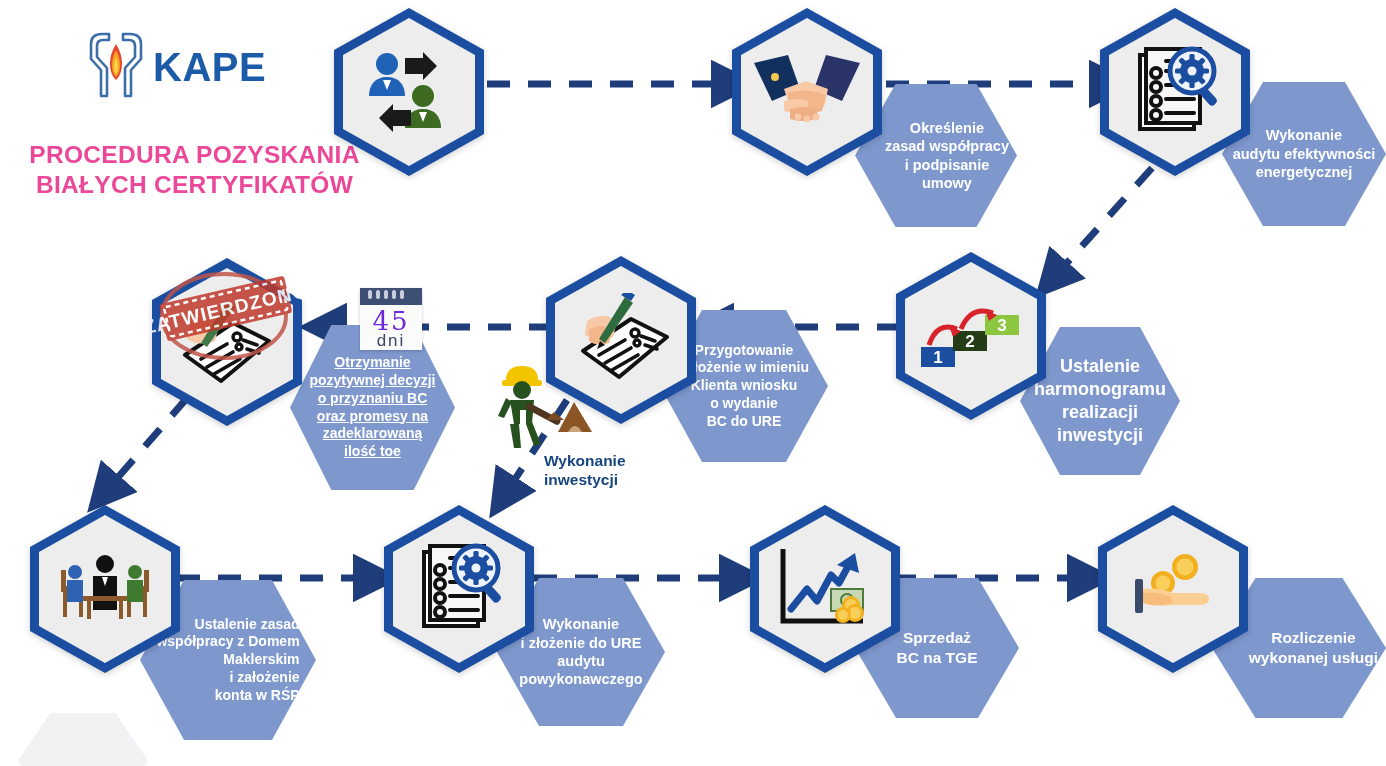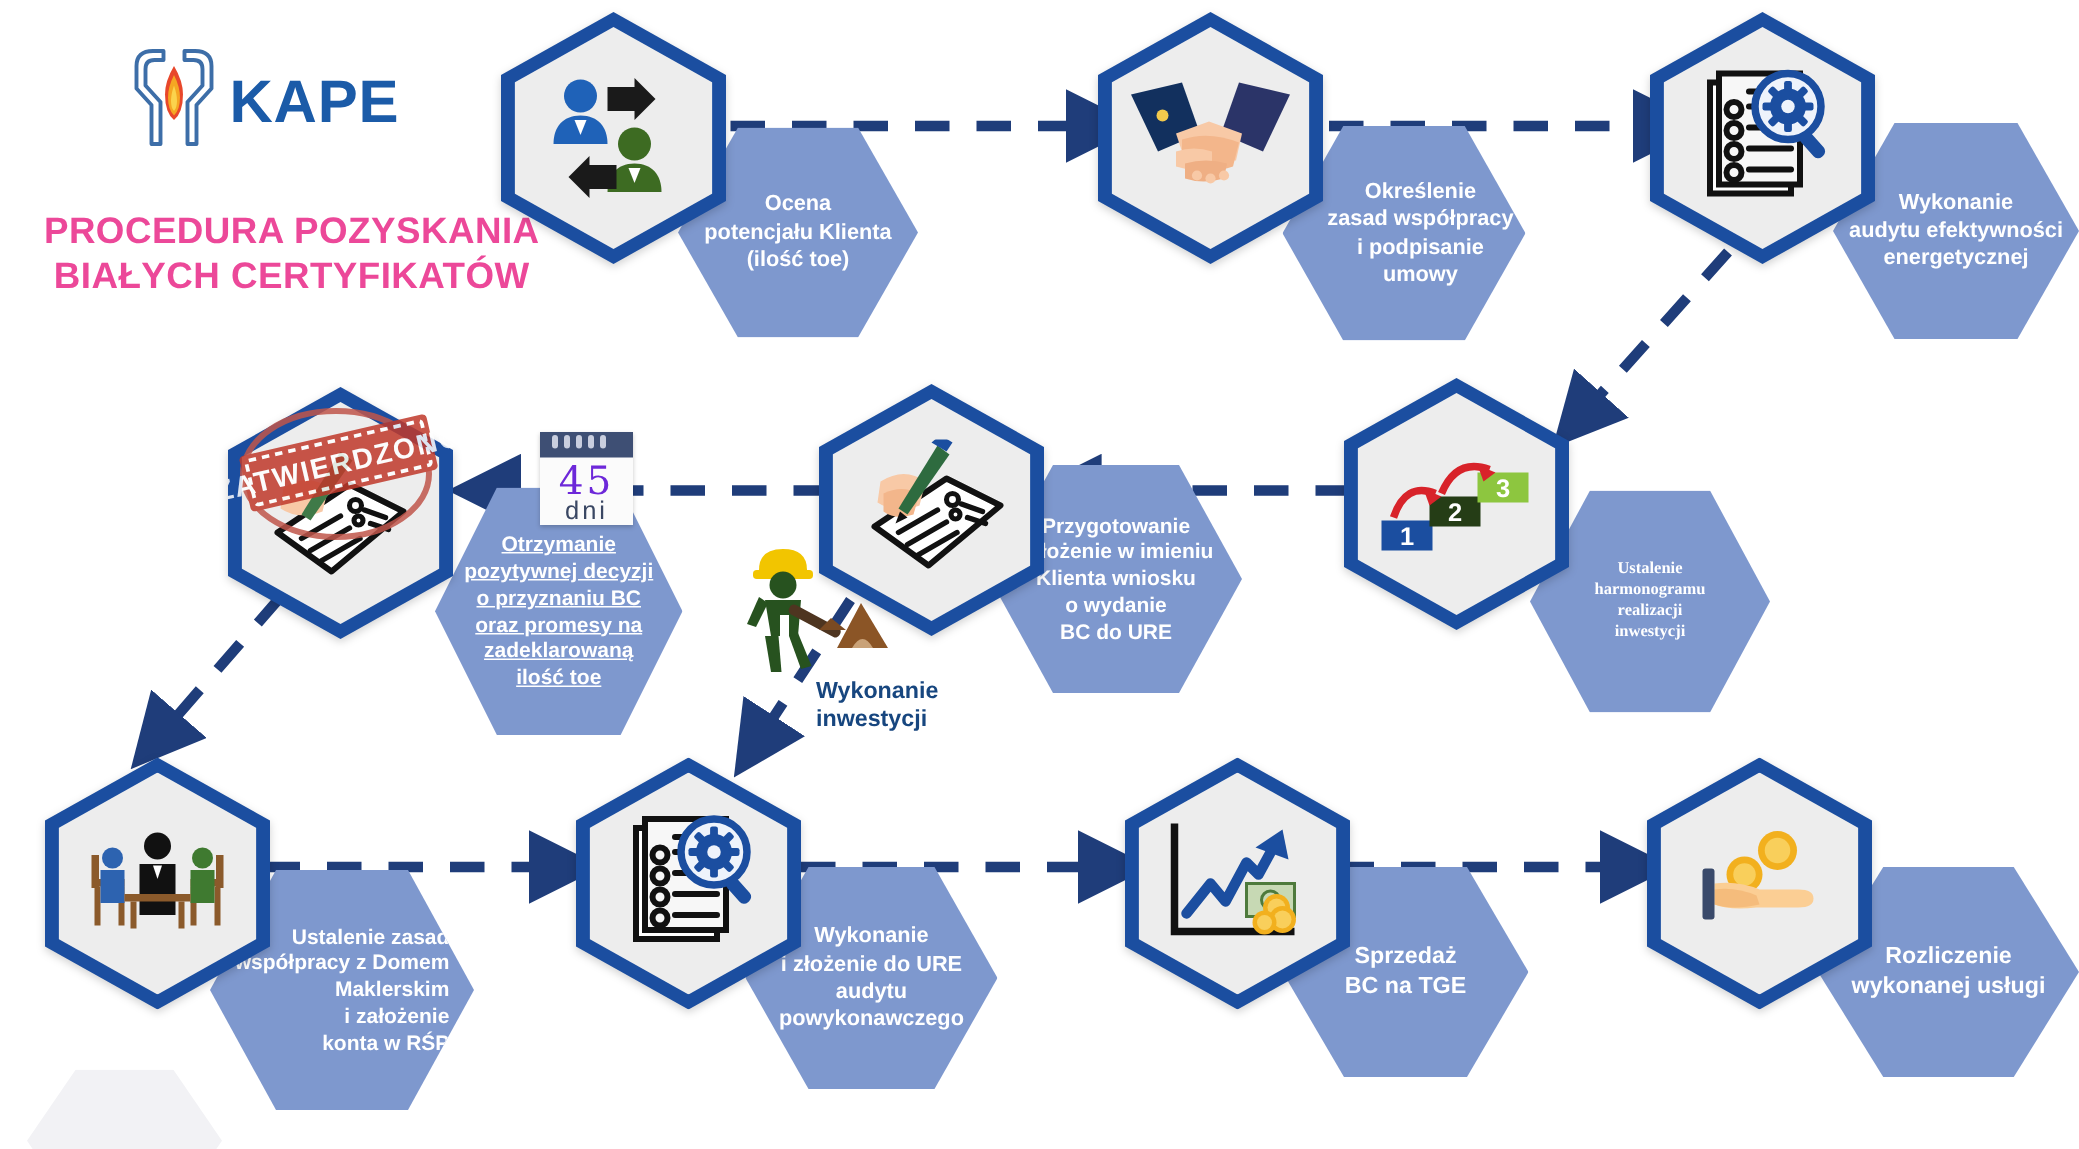--- a/index.html
+++ b/index.html
@@ -145,46 +145,39 @@
 
         <line x1="534" y1="578" x2="748" y2="578"></line>
 
         <line x1="893" y1="578" x2="1096" y2="578"></line>
 
         <line x1="567" y1="400" x2="500" y2="502"></line>
       </g>
     </svg>
   </div>
 
-  <div class="hex-label" style="left:452px;top:85px;width:160px;height:140px;font-size:14.5px;">
-    <div>
-      <div>Ocena</div>
-        <div>potencjału Klienta</div>
-        <div>(ilość toe)</div>
-    </div>
-  </div>
 
   <div class="hex-label" style="left:855px;top:84px;width:162px;height:143px;font-size:14.5px;justify-content:flex-end;">
     <div>
       <div>Określenie</div>
         <div>zasad współpracy</div>
       <div>i podpisanie</div>
         <div>umowy</div>
     </div>
   </div>
 
   <div class="hex-label" style="left:1222px;top:82px;width:164px;height:144px;font-size:14.5px;">
     <div>
       <div>Wykonanie</div>
         <div>audytu efektywności</div>
         <div>energetycznej</div>
     </div>
   </div>
 
-  <div class="hex-label" style="left:1020px;top:327px;width:160px;height:148px;font-size:11px;font-family:Liberation Serif, serif;">
+  <div class="hex-label" style="left:1020px;top:327px;width:160px;height:148px;font-size:18px;">
     <div>
       <div>Ustalenie</div>
         <div>harmonogramu</div>
       <div>realizacji</div>
         <div>inwestycji</div>
     </div>
   </div>
 
   <div class="hex-label" style="left:660px;top:310px;width:168px;height:152px;font-size:14px;">
     <div>
@@ -226,21 +219,21 @@
     </div>
   </div>
 
   <div class="hex-label" style="left:855px;top:578px;width:164px;height:140px;font-size:15.5px;">
     <div>
       <div>Sprzedaż</div>
         <div>BC na TGE</div>
     </div>
   </div>
 
-  <div class="hex-label" style="left:1212px;top:578px;width:174px;height:140px;font-size:15.5px;">
+  <div class="hex-label" style="left:1212px;top:578px;width:174px;height:140px;font-size:15.5px;justify-content:flex-end;">
     <div>
       <div>Rozliczenie</div>
         <div>wykonanej usługi</div>
     </div>
   </div>
 
   <div class="hex-icon" style="left:334px;top:8px;">
     <div class="outer"></div>
     <div class="inner">
       <span>

